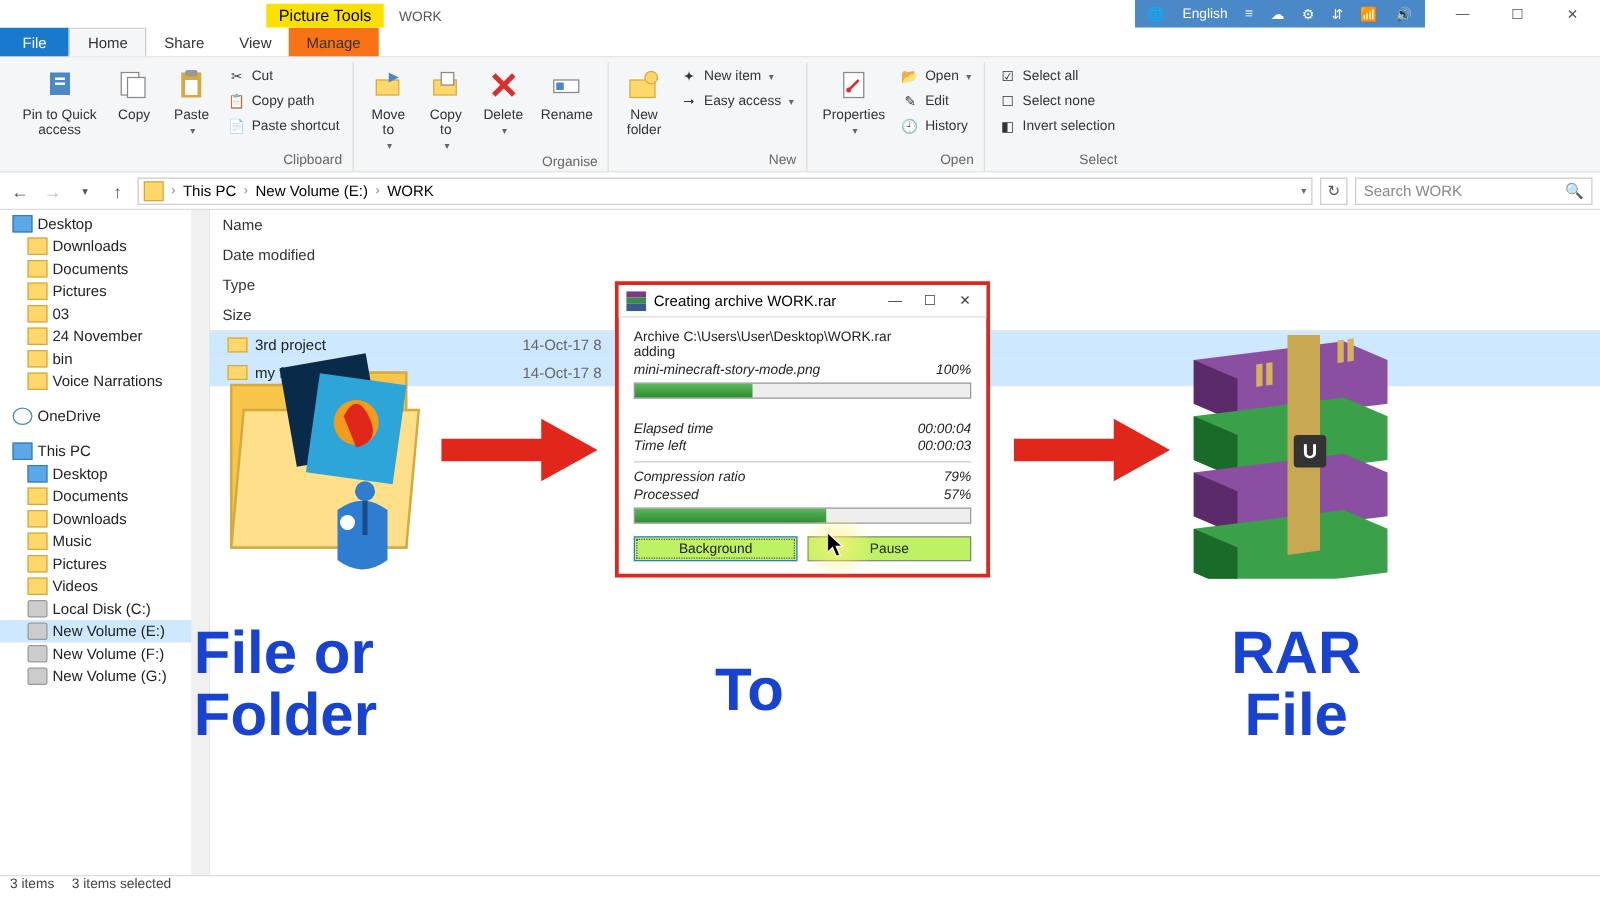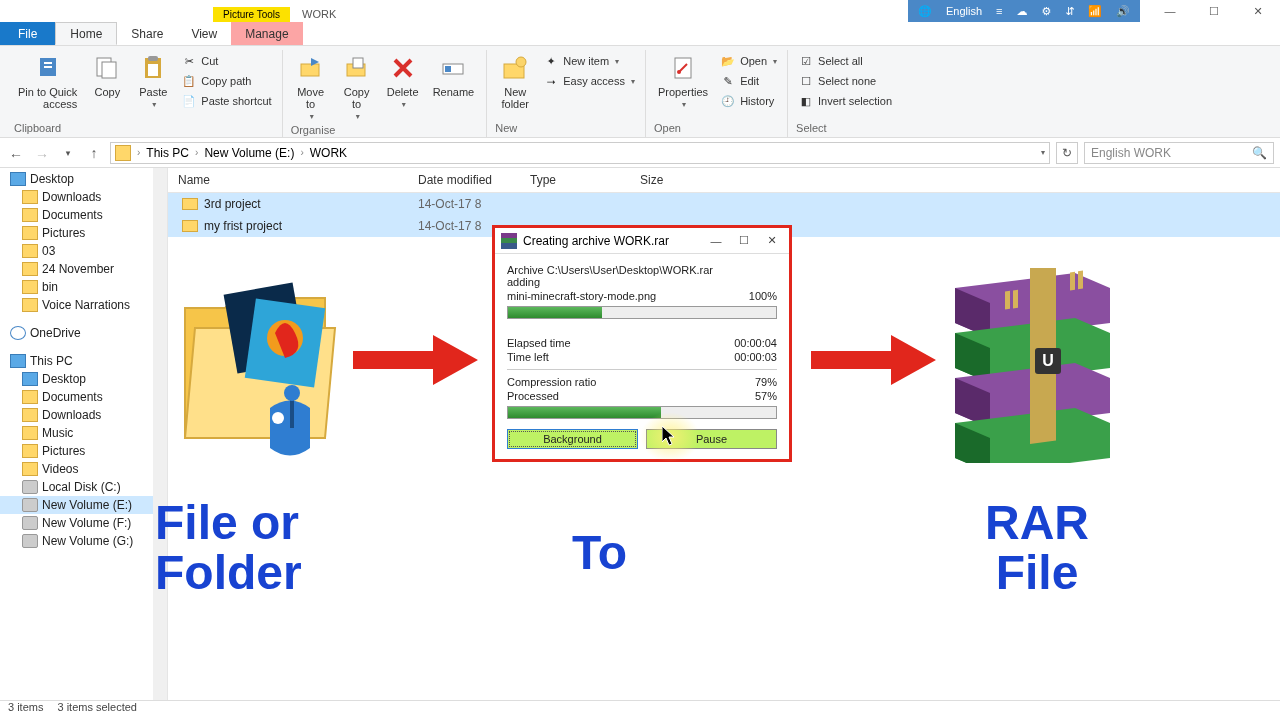--- a/index.html
+++ b/index.html
@@ -1,37 +1,37 @@
 <!DOCTYPE html>
 <html><head>
 <meta charset="utf-8">
 <style>
 * { margin: 0; padding: 0; box-sizing: border-box; font-family: "Segoe UI", Tahoma, sans-serif; }
 body { width: 1280px; height: 720px; background: #fff; overflow: hidden; position: relative; font-size: 12px; }
 
 
 .titlebar { height: 22px; background: #fff; display: flex; align-items: flex-end; position: relative; }
-.tab-context { background: #FCE100; padding: 2px 10px; font-size: 10px; margin-left: 213px; }
+.tab-context { background: #FCE100; padding: 2px 10px; font-size: 13px; margin-left: 213px; }
 .title-label { font-size: 11px; color: #555; margin-left: 12px; padding-bottom: 2px; }
 .lang-panel { position: absolute; right: 140px; top: 0; background: #4a88c7; color: #fff; height: 22px; display: flex; align-items: center; padding: 0 10px; gap: 14px; font-size: 11px; }
 .win-controls { position: absolute; right: 0; top: 0; display: flex; }
 .win-btn { width: 44px; height: 22px; display: flex; align-items: center; justify-content: center; color: #555; font-size: 11px; }
 
 
 .tabs { height: 24px; background: #fff; display: flex; align-items: stretch; border-bottom: 1px solid #ddd; }
 .tab { padding: 4px 14px; font-size: 12px; color: #333; display: flex; align-items: center; }
 .tab.file { background: #1979CA; color: #fff; padding: 4px 18px; }
 .tab.active { border: 1px solid #ccc; border-bottom-color: #f5f6f7; background: #f5f6f7; }
-.tab.yellow { background: #fca5a5; text-align: right; }
+.tab.yellow { background: #f97316; text-align: right; }
 
 
 .ribbon { background: #f5f6f7; height: 92px; border-bottom: 1px solid #ddd; display: flex; padding: 4px 6px 0; }
 .rgroup { display: flex; flex-direction: column; border-right: 1px solid #ddd; padding: 0 8px 2px; }
 .rgroup-body { flex: 1; display: flex; align-items: flex-start; gap: 6px; }
-.rgroup-label { font-size: 11px; color: #666; text-align: left; padding: 1px 0; }
+.rgroup-label { font-size: 11px; color: #666; text-align: right; padding: 1px 0; }
 .big-btn { display: flex; flex-direction: column; align-items: center; gap: 2px; padding: 2px 4px; font-size: 11px; color: #333; min-width: 40px; }
 .big-btn .ico { width: 32px; height: 32px; display: flex; align-items: center; justify-content: center; }
 .small-list { display: flex; flex-direction: column; gap: 2px; padding-top: 2px; }
 .small-item { display: flex; align-items: center; gap: 4px; font-size: 11px; color: #333; padding: 1px 2px; }
 .small-ico { width: 16px; height: 16px; display: inline-flex; align-items: center; justify-content: center; }
 .chev { font-size: 8px; color: #666; margin-left: 2px; }
 
 
 .addressbar { height: 30px; border-bottom: 1px solid #ddd; display: flex; align-items: center; padding: 0 6px; gap: 6px; background: #fff; }
 .nav-arrow { width: 20px; height: 20px; display: flex; align-items: center; justify-content: center; color: #555; font-size: 14px; }
@@ -50,21 +50,21 @@
 .tree-item.top { padding-left: 10px; font-weight: 400; }
 .tree-item.sel { background: #cde8ff; }
 .tree-ico { width: 16px; height: 14px; display: inline-block; background: #ffd76a; border: 1px solid #d6a93e; flex-shrink: 0; }
 .tree-ico.desk { background: #5aa9e6; border-color: #3a7db8; }
 .tree-ico.disk { background: #ccc; border-color: #999; border-radius: 2px; }
 .tree-ico.cloud { background: #fff; border: 1px solid #4a88c7; border-radius: 50%; }
 .side-scroll { position: absolute; right: 0; top: 0; bottom: 0; width: 14px; background: #f0f0f0; }
 
 
 .filepane { flex: 1; position: relative; }
-.col-header { display: flex; border-bottom: 1px solid #e5e5e5; font-size: 12px; color: #333; }
+.col-header { display: flex; border-bottom: 1px solid #e5e5e5; font-size: 12px; color: #333; flex-direction: column; }
 .col-header > div { padding: 5px 10px; border-right: 1px solid transparent; }
 .c-name { width: 240px; }
 .c-date { width: 112px; }
 .c-type { width: 110px; }
 .c-size { width: 90px; }
 .file-row { display: flex; align-items: center; font-size: 12px; color: #222; height: 22px; }
 .file-row.sel { background: #cde8ff; }
 .file-row .c-name { display: flex; align-items: center; gap: 6px; padding-left: 14px; }
 .folder-ico { width: 16px; height: 12px; background: #ffd76a; border: 1px solid #d6a93e; }
 .file-row .c-date, .file-row .c-type { color: #666; padding-left: 10px; }
@@ -80,21 +80,21 @@
 .cap1 { left: 155px; top: 498px; }
 .cap2 { left: 572px; top: 528px; }
 .cap3 { left: 985px; top: 498px; }
 
 
 .dialog-wrap { left: 492px; top: 225px; width: 300px; border: 3px solid #e1261c; background: #fff; }
 .dlg-title { height: 26px; background: #fff; border-bottom: 1px solid #ddd; display: flex; align-items: center; padding: 0 6px; gap: 6px; font-size: 12px; }
 .dlg-title .spacer { flex: 1; }
 .dlg-win-btn { width: 22px; text-align: center; color: #444; font-size: 11px; }
 .dlg-body { padding: 10px 12px; font-size: 11px; color: #222; }
-.dlg-row { display: flex; justify-content: space-between; margin: 2px 0; }
+.dlg-row { display: flex; justify-content: space-between; margin: 2px 0; font-style: italic; }
 .pbar { height: 13px; border: 1px solid #999; margin: 4px 0 10px; position: relative; background: #eee; }
 .pbar-fill { height: 100%; background: linear-gradient(#5cb85c, #2e8b2e); }
 .dlg-divider { border-top: 1px solid #ccc; margin: 6px 0; }
 .dlg-buttons { display: flex; gap: 8px; justify-content: space-between; margin-top: 10px; }
 .dlg-btn { flex: 1; border: 1px solid #888; background: #bef264; padding: 3px 0; font-size: 11px; text-align: center; }
 .dlg-btn.focus { border: 1px solid #2f7dd1; outline: 1px dotted #555; outline-offset: -3px; }
 .highlight-spot { position: absolute; width: 60px; height: 50px; border-radius: 50%; background: radial-gradient(rgba(255,240,120,0.8), rgba(255,240,120,0) 70%); }
 .cursor { position: absolute; width: 14px; height: 20px; }
 .dlg-spacer-row { height: 6px; }
 
@@ -139,21 +139,21 @@
   <div class="rgroup">
     <div class="rgroup-body">
       <div class="big-btn">
         <span class="ico">
             <svg width="28" height="28">
               <rect x="6" y="4" width="16" height="18" fill="#4a88c7"></rect>
               <rect x="10" y="8" width="8" height="2" fill="#fff"></rect>
               <rect x="10" y="12" width="8" height="2" fill="#fff"></rect>
             </svg>
           </span>
-        <span style="white-space:pre-line;text-align:right">Pin to Quick
+        <span style="white-space:pre-line;text-align:center">Pin to Quick
 access</span>
       </div>
       <div class="big-btn">
         <span class="ico">
             <svg width="28" height="28">
               <rect x="4" y="4" width="14" height="18" fill="#fff" stroke="#888"></rect>
               <rect x="9" y="8" width="14" height="16" fill="#fff" stroke="#888"></rect>
             </svg>
           </span>
         <span>Copy</span>
@@ -325,21 +325,21 @@
     <span>This PC</span>
     <span class="crumb-sep">›</span>
     <span>New Volume (E:)</span>
     <span class="crumb-sep">›</span>
     <span>WORK</span>
     <span style="flex:1"></span>
     <span class="chev">▾</span>
   </div>
   <div class="addr-btn">↻</div>
   <div class="searchbox">
-    <span style="flex:1">English WORK</span>
+    <span style="flex:1">Search WORK</span>
     <span>🔍</span>
   </div>
 </div>
 
 <div class="content">
   <div class="sidebar" id="sidebar">
     <div class="side-scroll"></div>
   <div class="tree-item top">
         <span class="tree-ico desk"></span>
         <span>Desktop</span>

